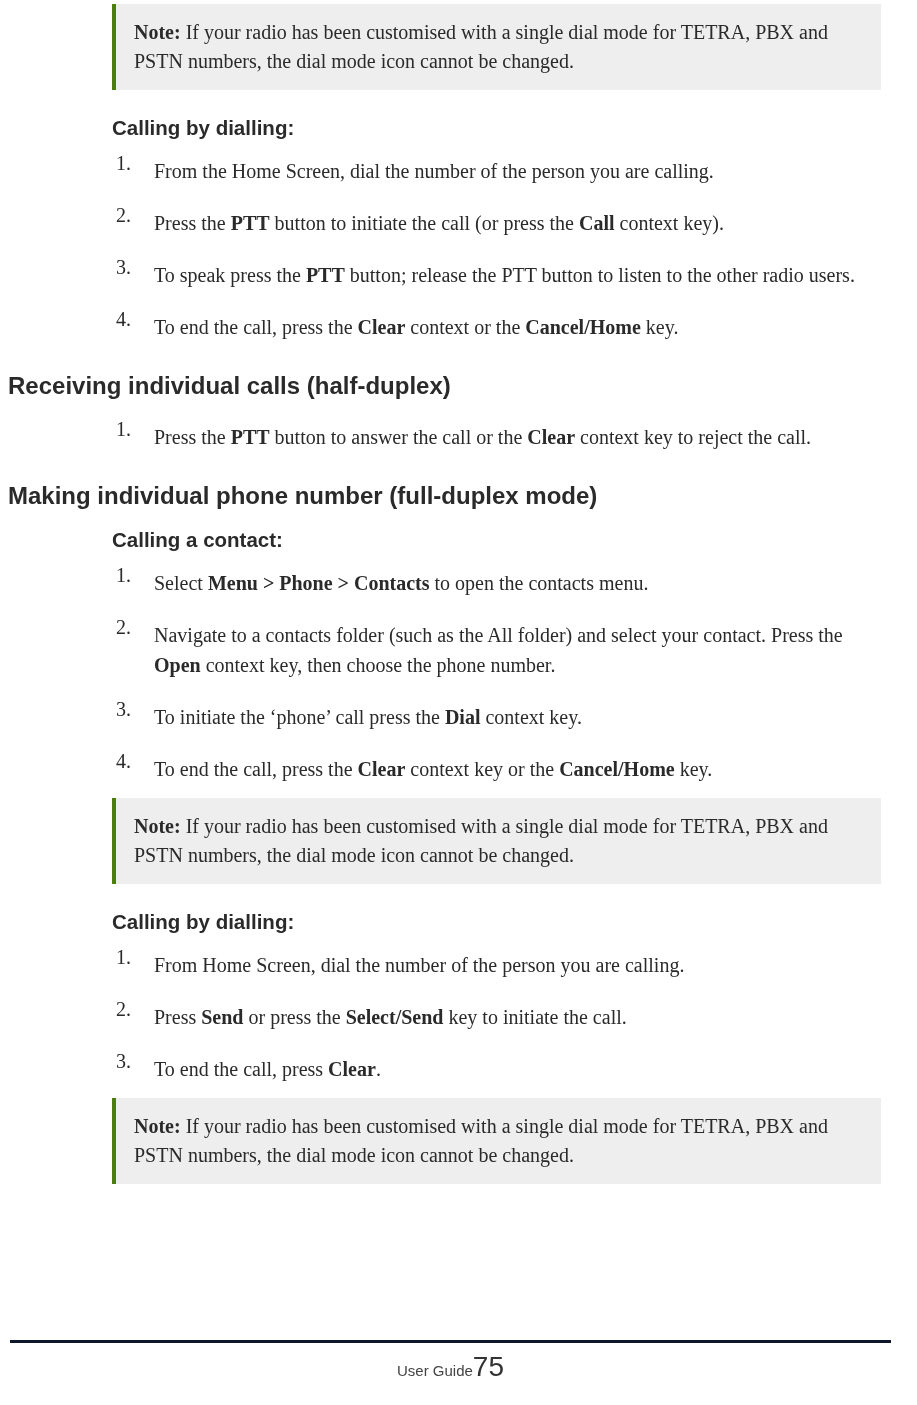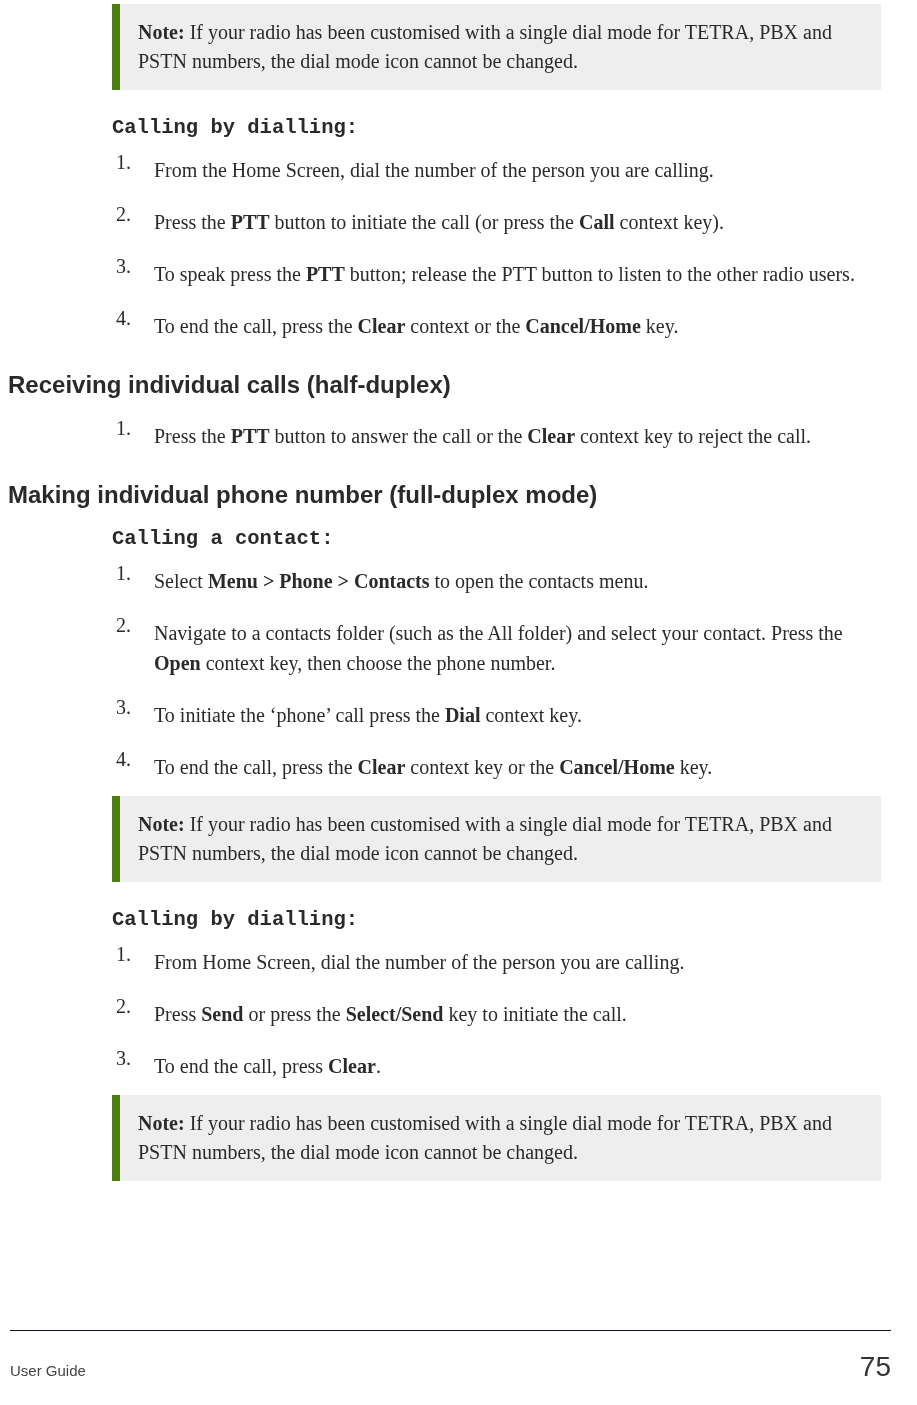--- a/index.html
+++ b/index.html
@@ -7,29 +7,29 @@
   body {
     font-family: Georgia, 'Times New Roman', serif;
     color: #2a2a2a;
     padding: 0 26px 0 0;
     position: relative;
     min-height: 1405px;
   }
   .content { padding-left: 112px; padding-right: 10px; }
   .note {
     background: #eeeeee;
-    border-left: 8px solid #4d7c0f;
+    border-left: 4px solid #4d7c0f;
     padding: 14px 20px 14px 18px;
     margin: 4px 0 26px 0;
     font-size: 20px;
     line-height: 1.45;
   }
   .note .note-label { font-weight: bold; }
   .sub-heading {
-    font-family: Liberation Mono, monospace;
+    font-family: Liberation Sans, sans-serif;
     font-weight: bold;
     font-size: 20.5px;
     margin: 18px 0 8px 0;
   }
   .section-heading {
     font-family: Verdana, Arial, sans-serif;
     font-weight: bold;
     font-size: 24px;
     margin: 30px 0 14px 0;
     margin-left: -112px;
@@ -50,24 +50,24 @@
   }
   ol.steps li .num { flex: 0 0 28px; text-align: left; }
   ol.steps li .txt { flex: 1; margin-top: 8px; }
   .b { font-weight: bold; }
   .i { }
   .footer {
     position: absolute;
     bottom: 22px;
     left: 10px;
     right: 26px;
-    border-top: 1px solid #0f172a;
-    padding-top: 20px;
+    border-top: 3px solid #0f172a;
+    padding-top: 8px;
     display: flex;
-    justify-content: space-between;
+    justify-content: center;
     align-items: baseline;
     font-family: Verdana, Arial, sans-serif;
   }
   .footer-left { font-size: 15px; color: #444; }
   .footer-right { font-size: 28px; color: #333; }
 </style>
 </head>
 <body>
 
 <div class="content">

